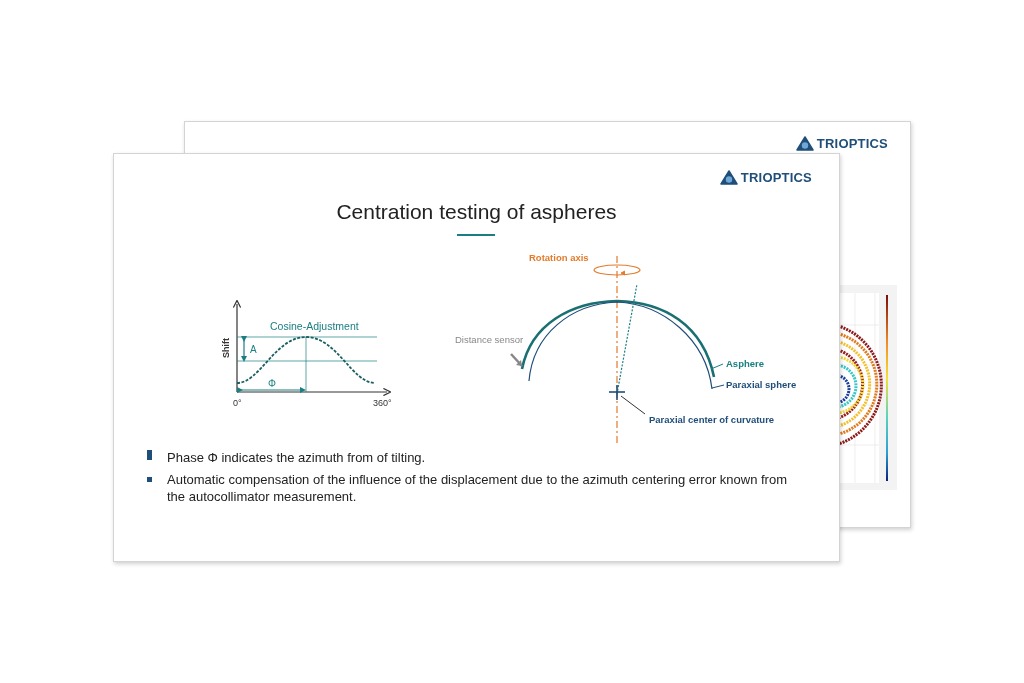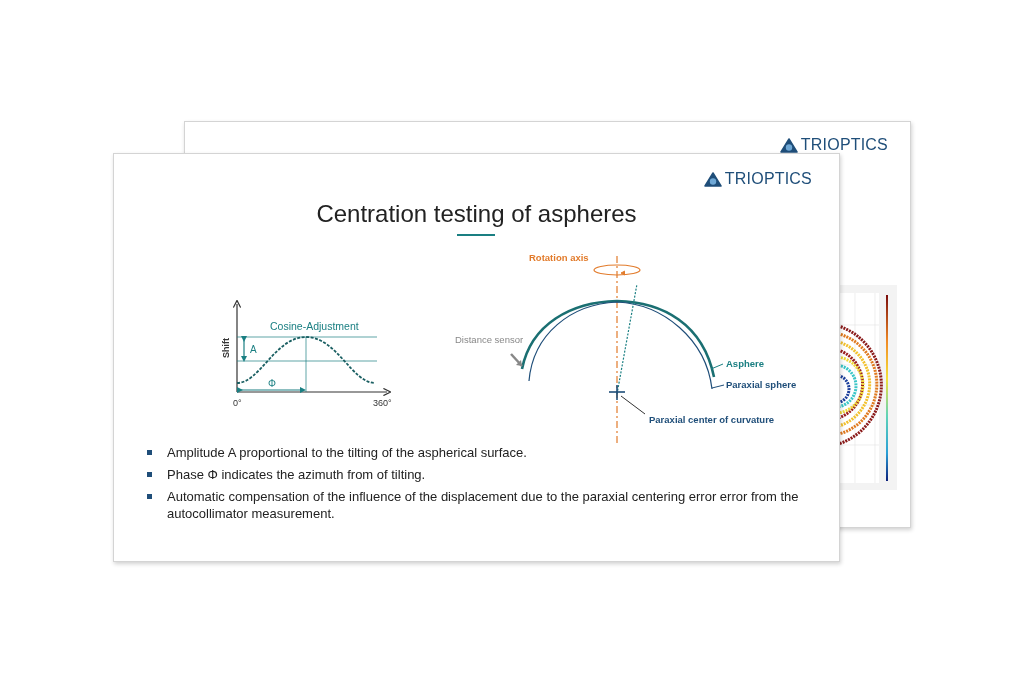--- a/index.html
+++ b/index.html
@@ -1,26 +1,26 @@
 <!DOCTYPE html>
 <html><head>
 <meta charset="utf-8">
 <style>
   html,body{margin:0;padding:0;}
   body{width:1024px;height:683px;background:#ffffff;position:relative;overflow:hidden;font-family:"Liberation Sans",sans-serif;}
   .slide{position:absolute;background:#fff;border:1px solid #d4d4d4;box-shadow:1px 2px 4px rgba(0,0,0,0.18);}
   #back{left:184px;top:121px;width:725px;height:405px;}
   #front{left:113px;top:153px;width:725px;height:407px;}
-  .logo{position:absolute;display:flex;align-items:center;gap:3px;color:#1f4e79;font-weight:normal;font-size:16px;letter-spacing:0.2px;}
+  .logo{position:absolute;display:flex;align-items:center;gap:3px;color:#1f4e79;font-weight:bold;font-size:13px;letter-spacing:0.2px;}
   .logo svg{display:block;}
   #back .logo{right:22px;top:14px;}
   #front .logo{right:27px;top:16px;}
   .back-title{position:absolute;left:635px;top:116px;font-size:13px;color:#222;line-height:17px;}
   .back-plot{position:absolute;left:650px;top:163px;width:62px;height:205px;background:#f3f3f3;}
-  .title{position:absolute;left:0;right:0;top:46px;text-align:center;font-size:24px;color:#222;}
+  .title{position:absolute;left:0;right:0;top:46px;text-align:center;font-size:21px;color:#222;}
   .title-bar{position:absolute;left:343px;top:80px;width:38px;height:2px;background:#1a7f82;}
   .diagram{position:absolute;}
   .bullets{position:absolute;left:30px;top:290px;width:660px;margin:0;padding:0;list-style:none;}
   .bullets li{position:relative;padding-left:23px;font-size:13px;color:#222;line-height:17px;margin-bottom:5px;}
   .bullets li .sq{position:absolute;left:3px;top:6px;width:5px;height:5px;background:#1f4e79;}
 </style>
 </head>
 <body>
 
 <div id="back" class="slide">
@@ -126,17 +126,17 @@
       <text x="14" y="99" font-size="9.5" fill="#888">Distance sensor</text>
       <line x1="282" y1="120" x2="270" y2="125" stroke="#1a7f82" stroke-width="1"></line>
       <text x="285" y="123" font-size="9.5" font-weight="bold" fill="#1a7f82">Asphere</text>
       <line x1="283" y1="141" x2="271" y2="144" stroke="#1f4e79" stroke-width="1"></line>
       <text x="285" y="144" font-size="9.5" font-weight="bold" fill="#1f4e79">Paraxial sphere</text>
       <text x="208" y="179" font-size="9.5" font-weight="bold" fill="#1f4e79">Paraxial center of curvature</text>
     </svg>
   </div>
 
   <ul class="bullets">
-    <li><span class="sq"></span><span>Amplitude A proportional to the tilting of the aspherical surface.</span></li>
+    <li><span class="sq"></span></li>
     <li><span class="sq"></span><span>Phase Φ indicates the azimuth from of tilting.</span></li>
-    <li><span class="sq"></span><span>Automatic compensation of the influence of the displacement due to the paraxial centering error error from the autocollimator measurement.</span></li>
+    <li><span class="sq"></span><span>Automatic compensation of the influence of the displacement due to the azimuth centering error known from the autocollimator measurement.</span></li>
   </ul>
 </div>
 
 </body></html>

